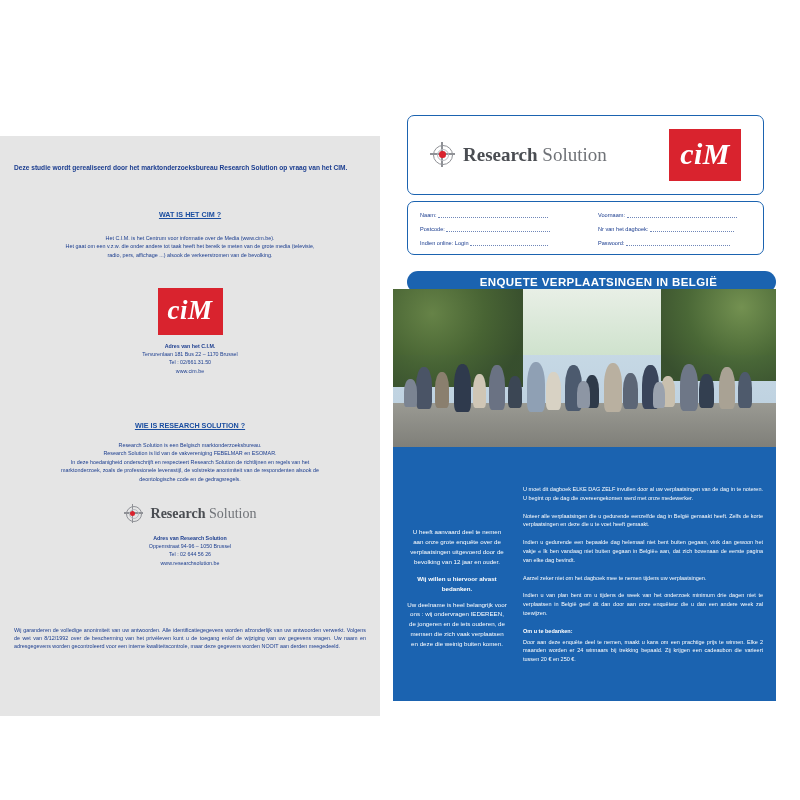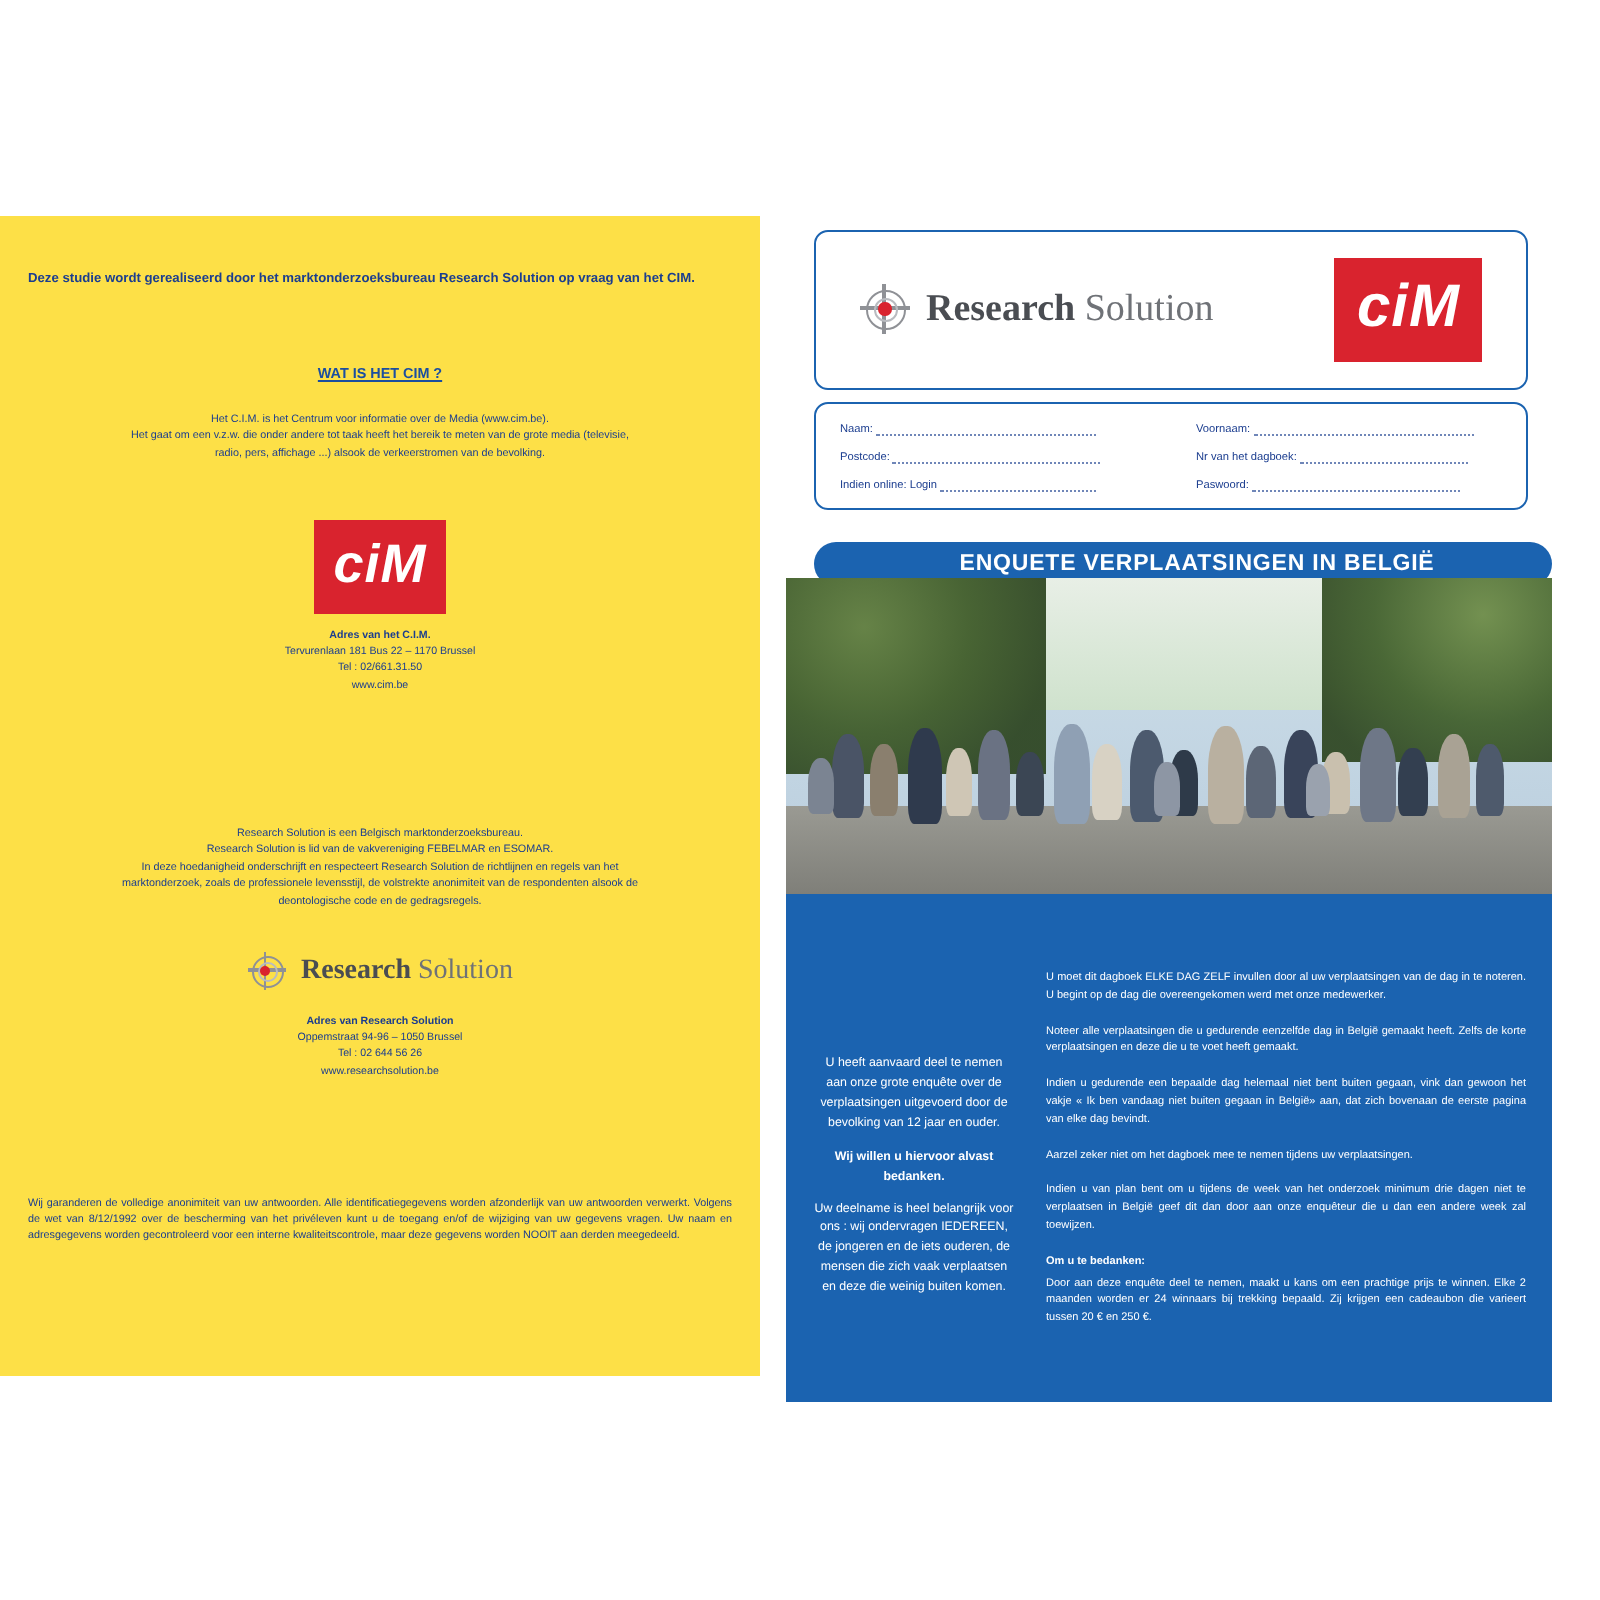--- a/index.html
+++ b/index.html
@@ -12,24 +12,24 @@
     height: 800px;
     position: relative;
     font-family: "Liberation Sans", sans-serif;
     overflow: hidden;
   }
 
   
   .left-page {
     position: absolute;
     left: 0px;
-    top: 108px;
+    top: 136px;
     width: 380px;
     height: 580px;
-    background: #fde047;
+    background: #e5e5e5;
   }
 
   .l-intro {
     position: absolute;
     left: 14px;
     top: 28px;
     width: 352px;
     font-size: 6.6px;
     font-weight: bold;
     color: #1b3d8f;
@@ -66,21 +66,21 @@
     position: absolute;
     left: 0;
     top: 152px;
     width: 380px;
     text-align: center;
   }
   .cim-logo {
     display: inline-block;
     background: #d9232e;
     color: #ffffff;
-    font-family: Liberation Sans, sans-serif;
+    font-family: Liberation Serif, serif;
     font-weight: bold;
     font-style: italic;
     letter-spacing: 0.5px;
     line-height: 1;
   }
   .cim-logo.big {
     font-size: 27px;
     padding: 9px 10px 11px 10px;
   }
   .cim-addr {
@@ -331,20 +331,21 @@
   <div class="cim-logo-wrap">
     <div class="cim-logo big">ciM</div>
     <div class="cim-addr">
       <div class="bold">Adres van het C.I.M.</div>
       <div>Tervurenlaan 181 Bus 22 – 1170 Brussel</div>
       <div>Tel : 02/661.31.50</div>
       <div>www.cim.be</div>
     </div>
   </div>
 
+  <div class="l-heading l-h-rs">WIE IS RESEARCH SOLUTION ?</div>
   <div class="l-body l-body-rs" style="white-space: pre-line;">Research Solution is een Belgisch marktonderzoeksbureau.
 Research Solution is lid van de vakvereniging FEBELMAR en ESOMAR.
 In deze hoedanigheid onderschrijft en respecteert Research Solution de richtlijnen en regels van het marktonderzoek, zoals de professionele levensstijl, de volstrekte anonimiteit van de respondenten alsook de deontologische code en de gedragsregels.</div>
 
   <div class="rs-logo-wrap">
     <div class="rs-logo-row">
       <span class="rs-mark">
         <span class="tick tv"></span>
         <span class="tick th"></span>
         <span class="ring r1"></span>

